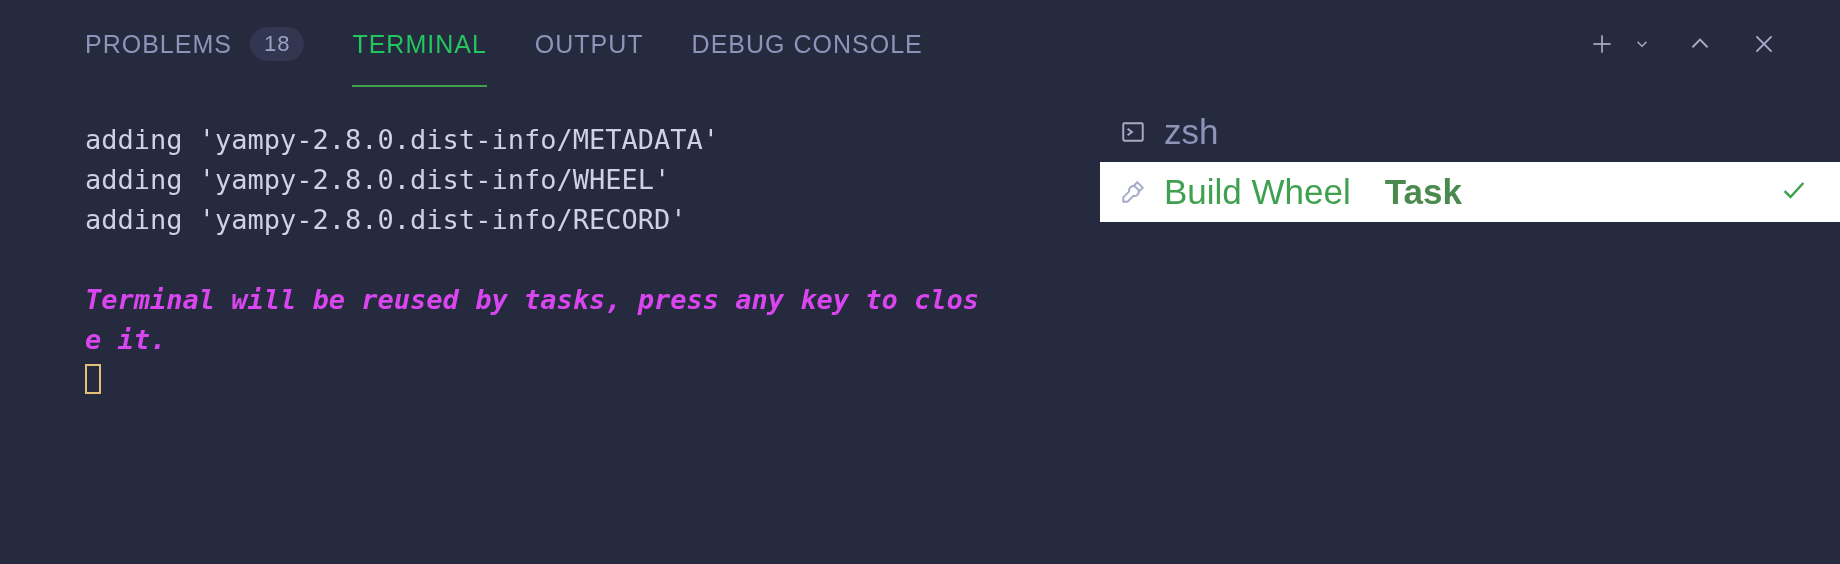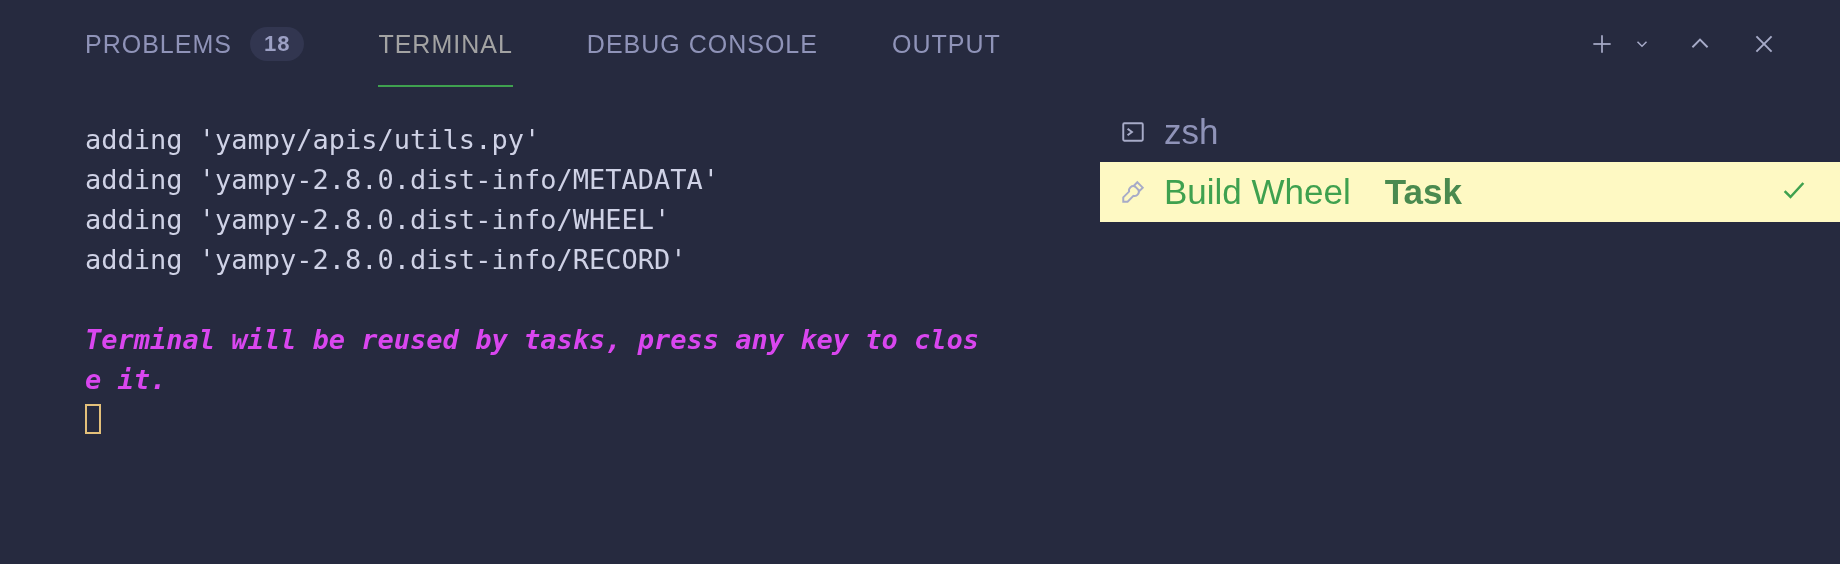--- a/index.html
+++ b/index.html
@@ -1,36 +1,36 @@
 <!DOCTYPE html>
 <html><head>
 <meta charset="utf-8">
 <style>
   * { box-sizing: border-box; margin: 0; padding: 0; }
   html, body { width: 1840px; height: 564px; background: #262a3f; font-family: -apple-system, BlinkMacSystemFont, "Segoe UI", sans-serif; overflow: hidden; }
   .panel { width: 100%; height: 100%; display: flex; flex-direction: column; }
   .tab-bar { display: flex; align-items: center; height: 88px; padding: 0 60px 0 85px; }
-  .tabs { display: flex; align-items: center; gap: 74px; flex: 1; }
+  .tabs { display: flex; align-items: center; gap: 48px; flex: 1; }
   .tab { display: flex; align-items: center; gap: 18px; color: #8f93b8; font-size: 25px; letter-spacing: 1px; font-weight: 500; cursor: pointer; padding: 24px 0; position: relative; }
-  .tab.active { color: #a3a3a3; }
+  .tab.active { color: #22c55e; }
   .tab.active::after { content: ""; position: absolute; left: 0; right: 0; bottom: -4px; height: 2px; background: #3fa14f; }
-  .badge { background: #323650; color: #9ca0c4; font-size: 22px; padding: 4px 14px; border-radius: 20px; font-weight: 700; }
+  .badge { background: #323650; color: #9ca0c4; font-size: 22px; padding: 4px 14px; border-radius: 20px; font-weight: 400; }
   .actions { display: flex; align-items: center; gap: 32px; color: #a7abc8; }
   .icon-btn { cursor: pointer; display: flex; align-items: center; justify-content: center; width: 32px; height: 32px; }
   .icon-btn svg { stroke: #a7abc8; fill: none; }
 
   .body-area { flex: 1; display: flex; }
   .terminal-output { flex: 0 0 1100px; padding: 32px 0 0 85px; }
   .term-line { color: #cfd2e6; font-family: "Menlo","Consolas",monospace; font-size: 27px; line-height: 40px; white-space: pre; }
   .term-bold { font-weight: 700; color: #d946ef; font-style: italic; }
   .cursor-block { display: inline-block; width: 16px; height: 30px; border: 2px solid #e3c07a; margin-top: 4px; }
 
   .terminal-list { flex: 1; padding-top: 14px; }
   .term-entry { display: flex; align-items: center; gap: 16px; padding: 10px 32px 10px 18px; color: #8f93b8; font-size: 35px; cursor: pointer; }
-  .term-entry.selected { background: #fef9c3; }
+  .term-entry.selected { background: #ffffff; }
   .term-entry .entry-icon { width: 30px; height: 30px; display: flex; align-items: center; justify-content: center; }
   .term-entry .entry-icon svg { stroke: #a7abc8; fill: none; }
   .term-entry.selected .label-main { color: #3fa14f; }
   .term-entry .label-main { color: #8f93b8; }
   .term-entry .label-sub { color: #4a8a4f; margin-left: 18px; font-weight: bold; }
   .term-entry .spacer { flex: 1; }
   .check svg { stroke: #3fa14f; fill: none; }
 </style>
 </head>
 <body>
@@ -39,24 +39,24 @@
   <div class="tab-bar">
     <div class="tabs">
       <div class="tab">
         <span>PROBLEMS</span>
         <span class="badge">18</span>
       </div>
       <div class="tab active">
         <span>TERMINAL</span>
       </div>
       <div class="tab">
-        <span>DEBUG CONSOLE</span>
+        <span>OUTPUT</span>
       </div>
       <div class="tab">
-        <span>OUTPUT</span>
+        <span>DEBUG CONSOLE</span>
       </div>
     </div>
     <div class="actions">
       <div class="icon-btn">
         <svg width="26" height="26" viewBox="0 0 24 24" stroke-width="1.6">
             <line x1="12" y1="4" x2="12" y2="20"></line>
             <line x1="4" y1="12" x2="20" y2="12"></line>
           </svg>
       </div>
       <div class="icon-btn" style="width:20px;margin-left:-18px;">
@@ -73,21 +73,20 @@
         <svg width="26" height="26" viewBox="0 0 24 24" stroke-width="1.8">
             <line x1="5" y1="5" x2="19" y2="19"></line>
             <line x1="19" y1="5" x2="5" y2="19"></line>
           </svg>
       </div>
     </div>
   </div>
 
   <div class="body-area">
     <div class="terminal-output">
-      <div class="term-line">adding 'yampy/apis/utils.py'</div>
       <div class="term-line">adding 'yampy-2.8.0.dist-info/METADATA'</div>
       <div class="term-line">adding 'yampy-2.8.0.dist-info/WHEEL'</div>
       <div class="term-line">adding 'yampy-2.8.0.dist-info/RECORD'</div>
       <div class="term-line">&nbsp;</div>
       <div class="term-line term-bold">Terminal will be reused by tasks, press any key to clos</div>
       <div class="term-line term-bold">e it.</div>
       <span class="cursor-block"></span>
     </div>
 
     <div class="terminal-list">

